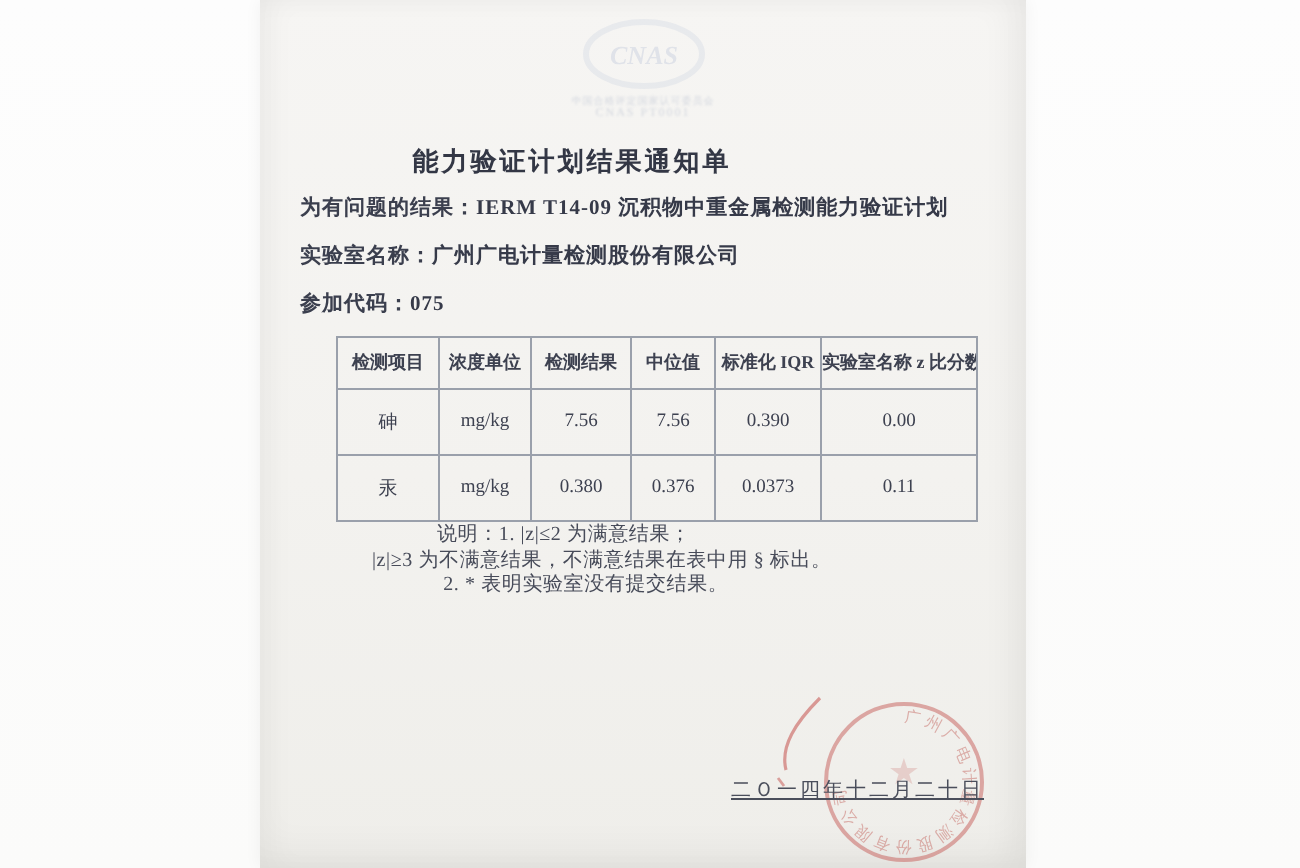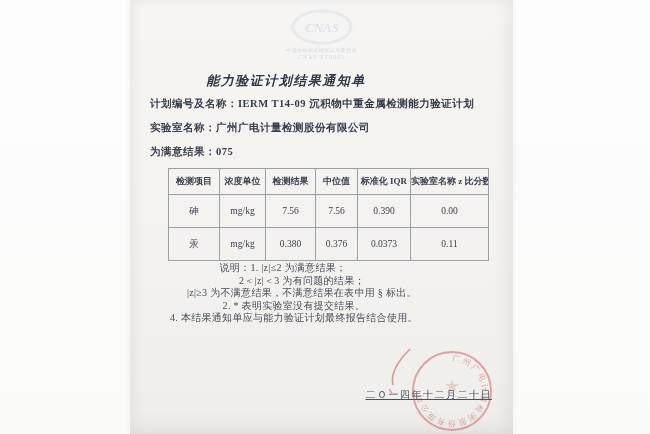--- a/index.html
+++ b/index.html
@@ -18,21 +18,21 @@
     color:#3d4150;
   }
   
   .logo-wrap{position:absolute;left:0;top:8px;width:383px;text-align:center;opacity:.55;}
   .logo-svg{display:inline-block;}
   .logo-cap{width:383px;text-align:center;color:#b3bbcc;filter:blur(.5px);}
   .cap1{position:absolute;top:47px;left:0;font-size:5px;letter-spacing:.5px;opacity:.5;}
   .cap2{position:absolute;top:54px;left:0;font-size:6px;letter-spacing:1px;opacity:.5;}
   .title{
     position:absolute;top:72px;left:0;width:312px;text-align:center;
-    font-size:13px;font-weight:bold;letter-spacing:1.5px;color:#333745;font-style:italic;
+    font-size:13px;font-weight:bold;letter-spacing:1.5px;color:#333745;
   }
   .field{position:absolute;left:20px;font-size:10.5px;letter-spacing:.5px;white-space:nowrap;}
   .f0{top:97px;} .f1{top:121px;} .f2{top:145px;}
   .field .lab{font-weight:600;color:#3b3f4e;}
   .field .val{font-weight:bold;color:#363a49;}
   
   table.res{
     position:absolute;left:38px;top:168px;border-collapse:collapse;
     table-layout:fixed;width:314px;padding-left:24px;
   }
@@ -74,27 +74,27 @@
         <ellipse cx="32" cy="19" rx="29" ry="16" fill="none" stroke="#c9d0df" stroke-width="3" opacity="0.55"></ellipse>
         <text x="32" y="24" text-anchor="middle" font-size="13" font-style="italic" font-weight="bold" fill="#c4cbdc" opacity="0.8">CNAS</text>
       </svg>
     </div>
     <div class="logo-cap cap1">中国合格评定国家认可委员会</div>
     <div class="logo-cap cap2">CNAS PT0001</div>
 
     <div class="title">能力验证计划结果通知单</div>
 
     <div class="field f0">
-      <span class="lab">计划编号及名称：</span><span class="val">IERM T14-09 沉积物中重金属检测能力验证计划</span>
+      <span class="lab">为有问题的结果：</span><span class="val">IERM T14-09 沉积物中重金属检测能力验证计划</span>
     </div>
     <div class="field f1">
       <span class="lab">实验室名称：</span><span class="val">广州广电计量检测股份有限公司</span>
     </div>
     <div class="field f2">
-      <span class="lab">为满意结果：</span><span class="val">075</span>
+      <span class="lab">参加代码：</span><span class="val">075</span>
     </div>
 
     <table class="res">
       <tbody>
           <tr>
         <th class="c0">检测项目</th>
         <th class="c1">浓度单位</th>
         <th class="c2">检测结果</th>
         <th class="c3">中位值</th>
         <th class="c4">标准化 IQR</th>
@@ -114,24 +114,22 @@
         <td>0.380</td>
         <td>0.376</td>
         <td>0.0373</td>
         <td>0.11</td>
       </tr>
     </tbody>
       </table>
 
     <div class="notes">
       <div>说明：1.  |z|≤2 为满意结果；</div>
-      <div class="n2">2＜|z|＜3 为有问题的结果；</div>
       <div class="n2">|z|≥3 为不满意结果，不满意结果在表中用 § 标出。</div>
       <div class="n1">2.  * 表明实验室没有提交结果。</div>
-      <div class="n1">4.  本结果通知单应与能力验证计划最终报告结合使用。</div>
     </div>
 
     <div class="date">二Ｏ一四年十二月二十日</div>
 
     <div class="stamp">
       <svg width="76" height="76" viewBox="0 0 76 76">
         <defs>
           <path id="ringPath" d="M 38 8 A 30 30 0 1 1 37.9 8" fill="none"></path>
         </defs>
         <text font-size="8" fill="rgba(192,90,85,0.45)" letter-spacing="2">

